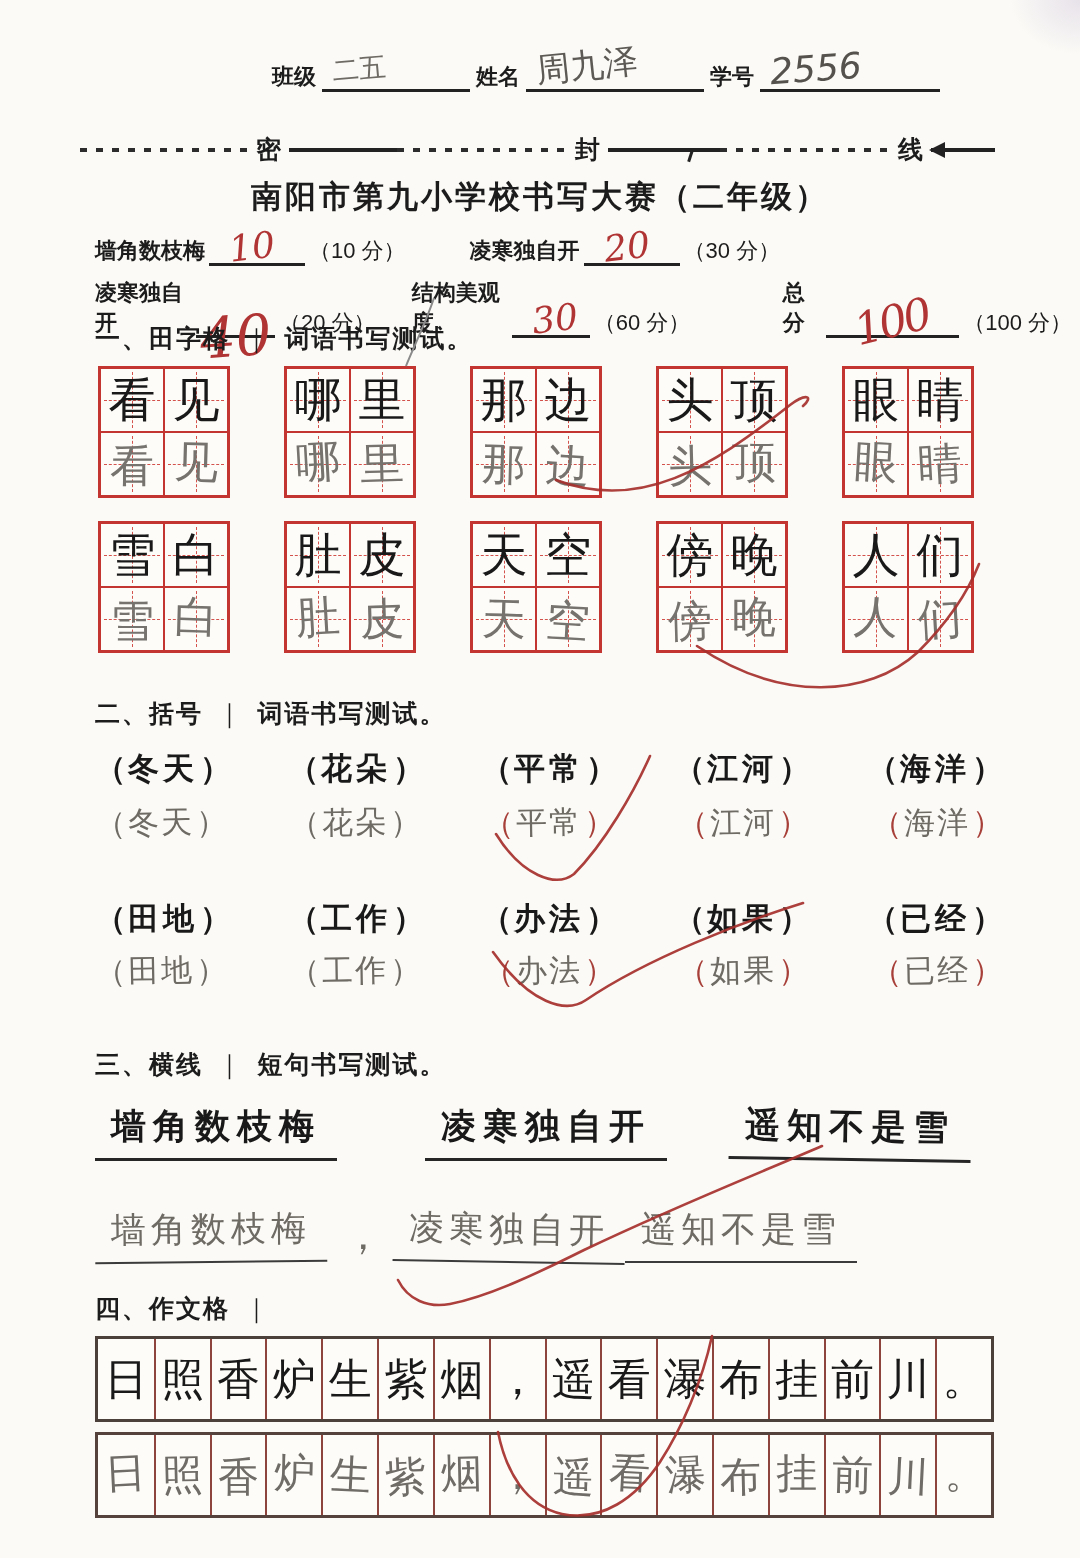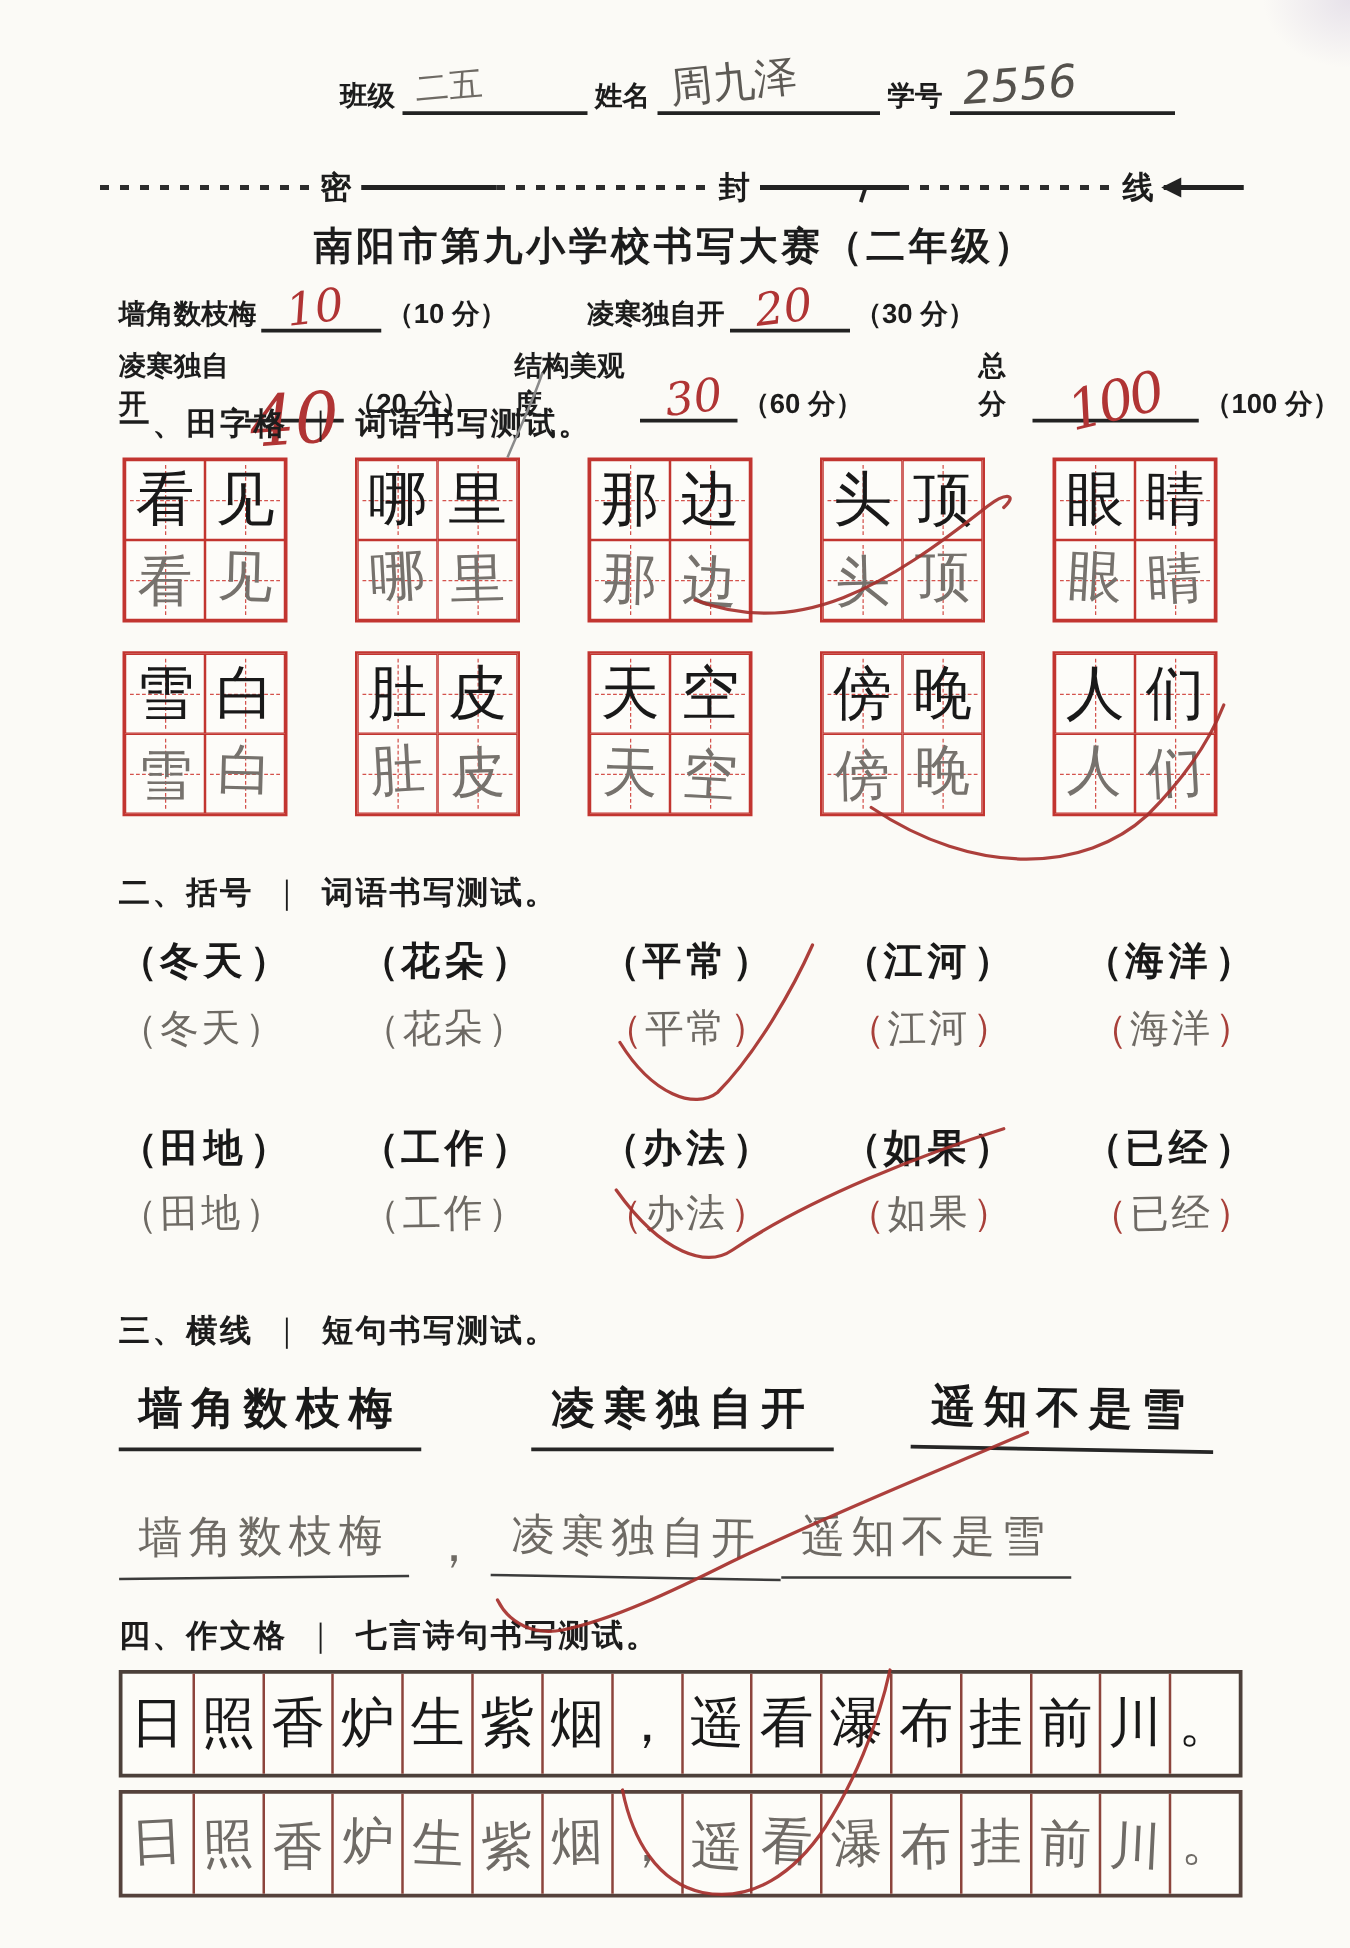--- a/index.html
+++ b/index.html
@@ -36,21 +36,21 @@
   .seal .solid{height:4px;background:#222;position:relative;}
   .seal .zi{font-size:25px;font-weight:700;margin:0 8px;}
   .tick{position:absolute;right:28px;top:2px;width:3px;height:12px;background:#222;transform:rotate(18deg);}
   .arrowhead{position:absolute;left:-2px;top:-6px;width:0;height:0;
     border-top:8px solid transparent;border-bottom:8px solid transparent;border-right:16px solid #222;}
 
   
   .title{top:176px;left:0;width:100%;text-align:center;font-size:31px;font-weight:800;letter-spacing:3px;}
   .score-row{left:95px;display:flex;align-items:flex-end;font-size:22px;font-weight:700;}
   .score-row .fill-line{margin:0 4px;}
-  .score-row .paren{font-weight:700;margin-right:8px;white-space:nowrap;}
+  .score-row .paren{font-weight:400;margin-right:8px;white-space:nowrap;}
   .rv{position:absolute;color:#b03434;font-family:"DejaVu Serif",serif;font-style:italic;font-weight:400;
       font-size:36px;left:20px;bottom:-4px;transform:rotate(-7deg);}
   .rv.big{font-size:56px;bottom:-34px;left:4px;transform:rotate(-4deg);}
   .rv.total{font-size:44px;bottom:-12px;left:28px;transform:rotate(-14deg);letter-spacing:-3px;}
 
   
   .sec-h{left:95px;font-size:25px;font-weight:700;letter-spacing:2px;display:flex;align-items:center;}
   .sec-h .bar{margin:0 14px;font-weight:400;}
 
   
@@ -370,21 +370,20 @@
     <span class="s3-phrase ans hand">墙角数枝梅</span>
     <span class="s3-comma hand">，</span>
     <span class="s3-phrase ans hand">凌寒独自开</span>
     <span class="s3-phrase ans hand">遥知不是雪</span>
   </div>
 
 <div class="abs sec-h" style="top:1292px">
   <span>四、</span>
   <span>作文格</span>
   <span class="bar">｜</span>
-  <span>七言诗句书写测试。</span>
 </div>
 <div class="abs comp-row" style="top:1336px">
     <div class="comp-cell">
       <span class="ch print">日</span>
     </div>
     <div class="comp-cell">
       <span class="ch print">照</span>
     </div>
     <div class="comp-cell">
       <span class="ch print">香</span>

